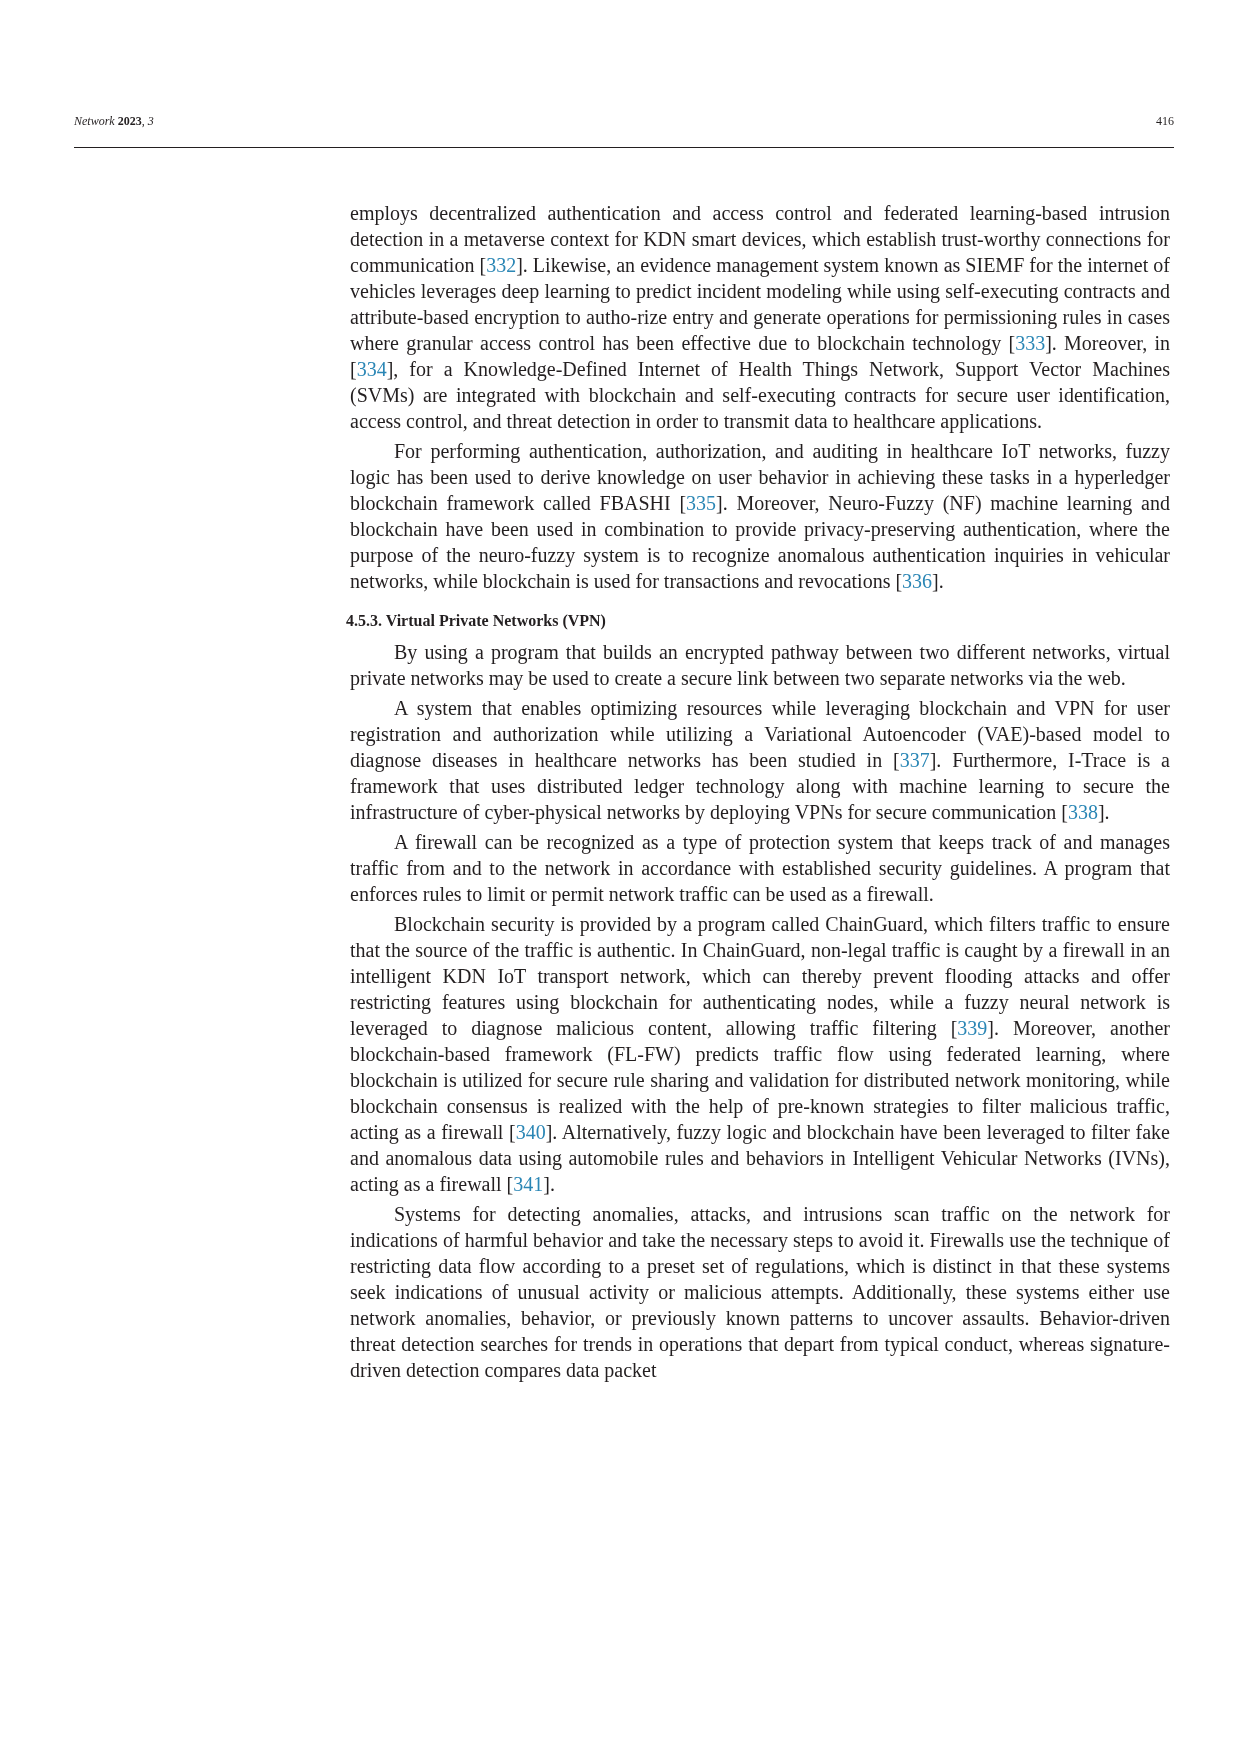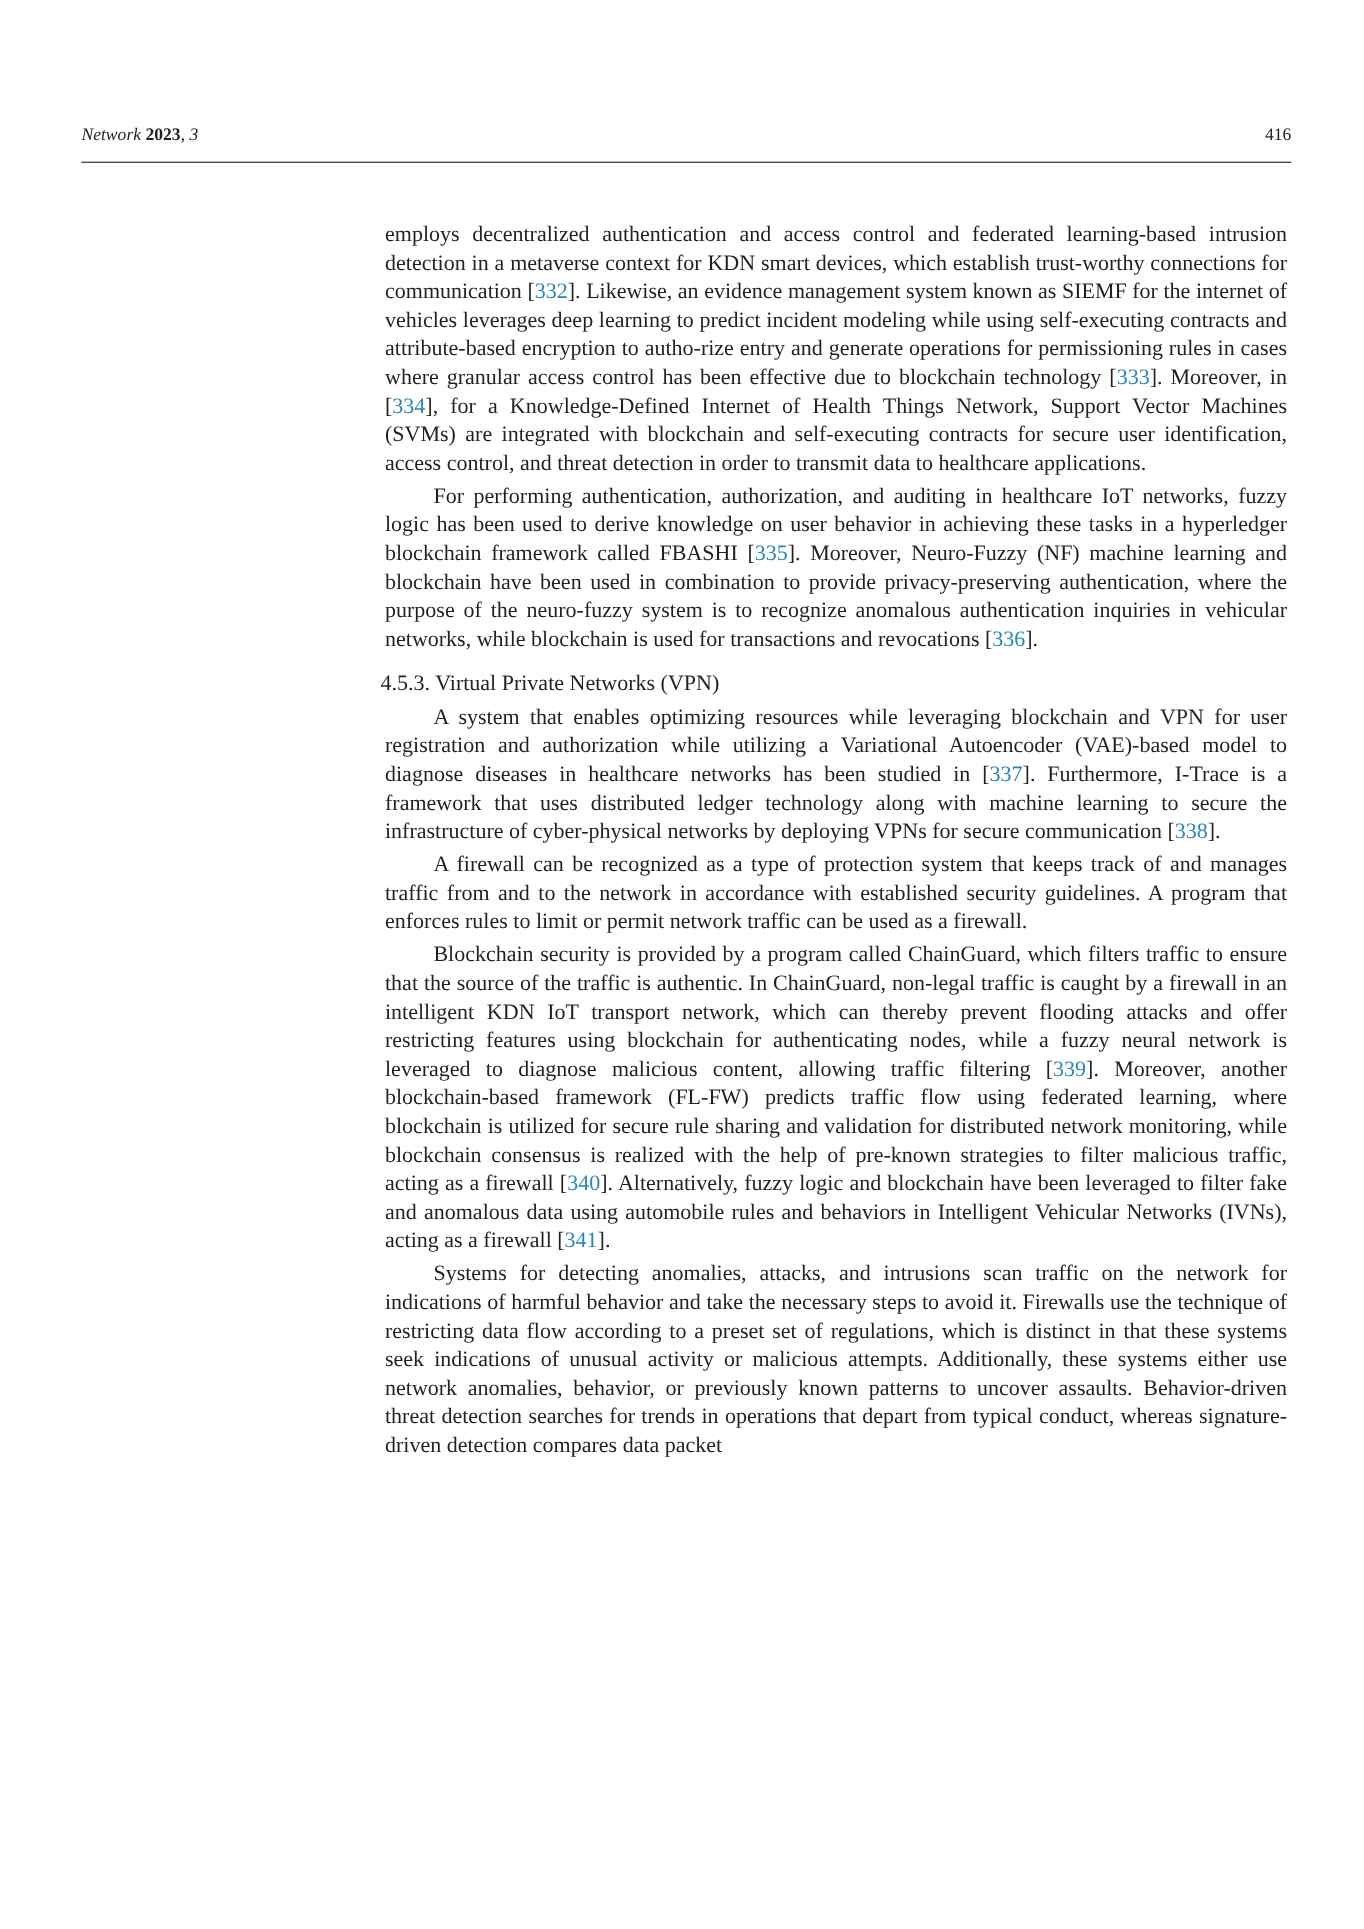--- a/index.html
+++ b/index.html
@@ -1,42 +1,43 @@
 <!DOCTYPE html>
 <html><head>
 <meta charset="utf-8">
 <style>
   html, body { margin: 0; padding: 0; background: #ffffff; }
   body { width: 1240px; height: 1754px; position: relative; overflow: hidden;
          font-family: "Liberation Serif", "DejaVu Serif", serif; color: #231f20; }
   .header { position: absolute; left: 74px; top: 114px; width: 1100px; height: 24px;
-            font-size: 16px; text-align: center; }
+            font-size: 12px; text-align: center; }
   .header .journal { position: absolute; left: 0; top: 0; }
   .header .journal i { font-style: italic; }
   .header .journal b { font-weight: bold; }
   .header .page-num { position: absolute; right: 0; top: 0; }
   .rule { position: absolute; left: 74px; top: 147px; width: 1100px; height: 0;
           border-top: 1.3px solid #231f20; }
   .body { position: absolute; left: 346px; top: 196px; width: 828px;
           font-size: 20px; line-height: 26px; text-align: justify; }
   .body p { margin: 4px; }
   .body p.indent { text-indent: 44px; }
-  .body h3 { font-size: 20px; font-weight: normal; margin: 14px 0 5px 0; line-height: 26px; }
+  .body h3 { font-size: 16px; font-weight: bold; margin: 14px 0 5px 0; line-height: 26px; }
   .cite { color: #2a86b5; }
 </style>
 </head>
 <body>
 
 <div class="header">
   <span class="journal"><i>Network</i> <b>2023</b><span>, </span><i>3</i></span>
   <span class="page-num">416</span>
 </div>
 <div class="rule"></div>
 
 <div class="body" id="body">
     <p><span>employs decentralized authentication and access control and federated learning-based intrusion detection in a metaverse context for KDN smart devices, which establish trust-worthy connections for communication [</span><span class="cite" style="color: rgb(42, 134, 181);">332</span><span>]. Likewise, an evidence management system known as SIEMF for the internet of vehicles leverages deep learning to predict incident modeling while using self-executing contracts and attribute-based encryption to autho-rize entry and generate operations for permissioning rules in cases where granular access control has been effective due to blockchain technology [</span><span class="cite" style="color: rgb(42, 134, 181);">333</span><span>].  Moreover, in [</span><span class="cite" style="color: rgb(42, 134, 181);">334</span><span>], for a Knowledge-Defined Internet of Health Things Network, Support Vector Machines (SVMs) are integrated with blockchain and self-executing contracts for secure user identification, access control, and threat detection in order to transmit data to healthcare applications.</span></p>
     <p class="indent"><span>For performing authentication, authorization, and auditing in healthcare IoT networks, fuzzy logic has been used to derive knowledge on user behavior in achieving these tasks in a hyperledger blockchain framework called FBASHI [</span><span class="cite" style="color: rgb(42, 134, 181);">335</span><span>].  Moreover, Neuro-Fuzzy (NF) machine learning and blockchain have been used in combination to provide privacy-preserving authentication, where the purpose of the neuro-fuzzy system is to recognize anomalous authentication inquiries in vehicular networks, while blockchain is used for transactions and revocations [</span><span class="cite" style="color: rgb(42, 134, 181);">336</span><span>].</span></p>
     <h3>4.5.3. Virtual Private Networks (VPN)</h3>
+    <p class="indent"><span>By using a program that builds an encrypted pathway between two different networks, virtual private networks may be used to create a secure link between two separate networks via the web.</span></p>
     <p class="indent"><span>A system that enables optimizing resources while leveraging blockchain and VPN for user registration and authorization while utilizing a Variational Autoencoder (VAE)-based model to diagnose diseases in healthcare networks has been studied in [</span><span class="cite" style="color: rgb(42, 134, 181);">337</span><span>]. Furthermore, I-Trace is a framework that uses distributed ledger technology along with machine learning to secure the infrastructure of cyber-physical networks by deploying VPNs for secure communication [</span><span class="cite" style="color: rgb(42, 134, 181);">338</span><span>].</span></p>
     <p class="indent"><span>A firewall can be recognized as a type of protection system that keeps track of and manages traffic from and to the network in accordance with established security guidelines. A program that enforces rules to limit or permit network traffic can be used as a firewall.</span></p>
     <p class="indent"><span>Blockchain security is provided by a program called ChainGuard, which filters traffic to ensure that the source of the traffic is authentic.  In ChainGuard, non-legal traffic is caught by a firewall in an intelligent KDN IoT transport network, which can thereby prevent flooding attacks and offer restricting features using blockchain for authenticating nodes, while a fuzzy neural network is leveraged to diagnose malicious content, allowing traffic filtering [</span><span class="cite" style="color: rgb(42, 134, 181);">339</span><span>].  Moreover, another blockchain-based framework (FL-FW) predicts traffic flow using federated learning, where blockchain is utilized for secure rule sharing and validation for distributed network monitoring, while blockchain consensus is realized with the help of pre-known strategies to filter malicious traffic, acting as a firewall [</span><span class="cite" style="color: rgb(42, 134, 181);">340</span><span>]. Alternatively, fuzzy logic and blockchain have been leveraged to filter fake and anomalous data using automobile rules and behaviors in Intelligent Vehicular Networks (IVNs), acting as a firewall [</span><span class="cite" style="color: rgb(42, 134, 181);">341</span><span>].</span></p>
     <p class="indent"><span>Systems for detecting anomalies, attacks, and intrusions scan traffic on the network for indications of harmful behavior and take the necessary steps to avoid it. Firewalls use the technique of restricting data flow according to a preset set of regulations, which is distinct in that these systems seek indications of unusual activity or malicious attempts.  Additionally, these systems either use network anomalies, behavior, or previously known patterns to uncover assaults. Behavior-driven threat detection searches for trends in operations that depart from typical conduct, whereas signature-driven detection compares data packet</span></p>
   </div>
 
 </body></html>

